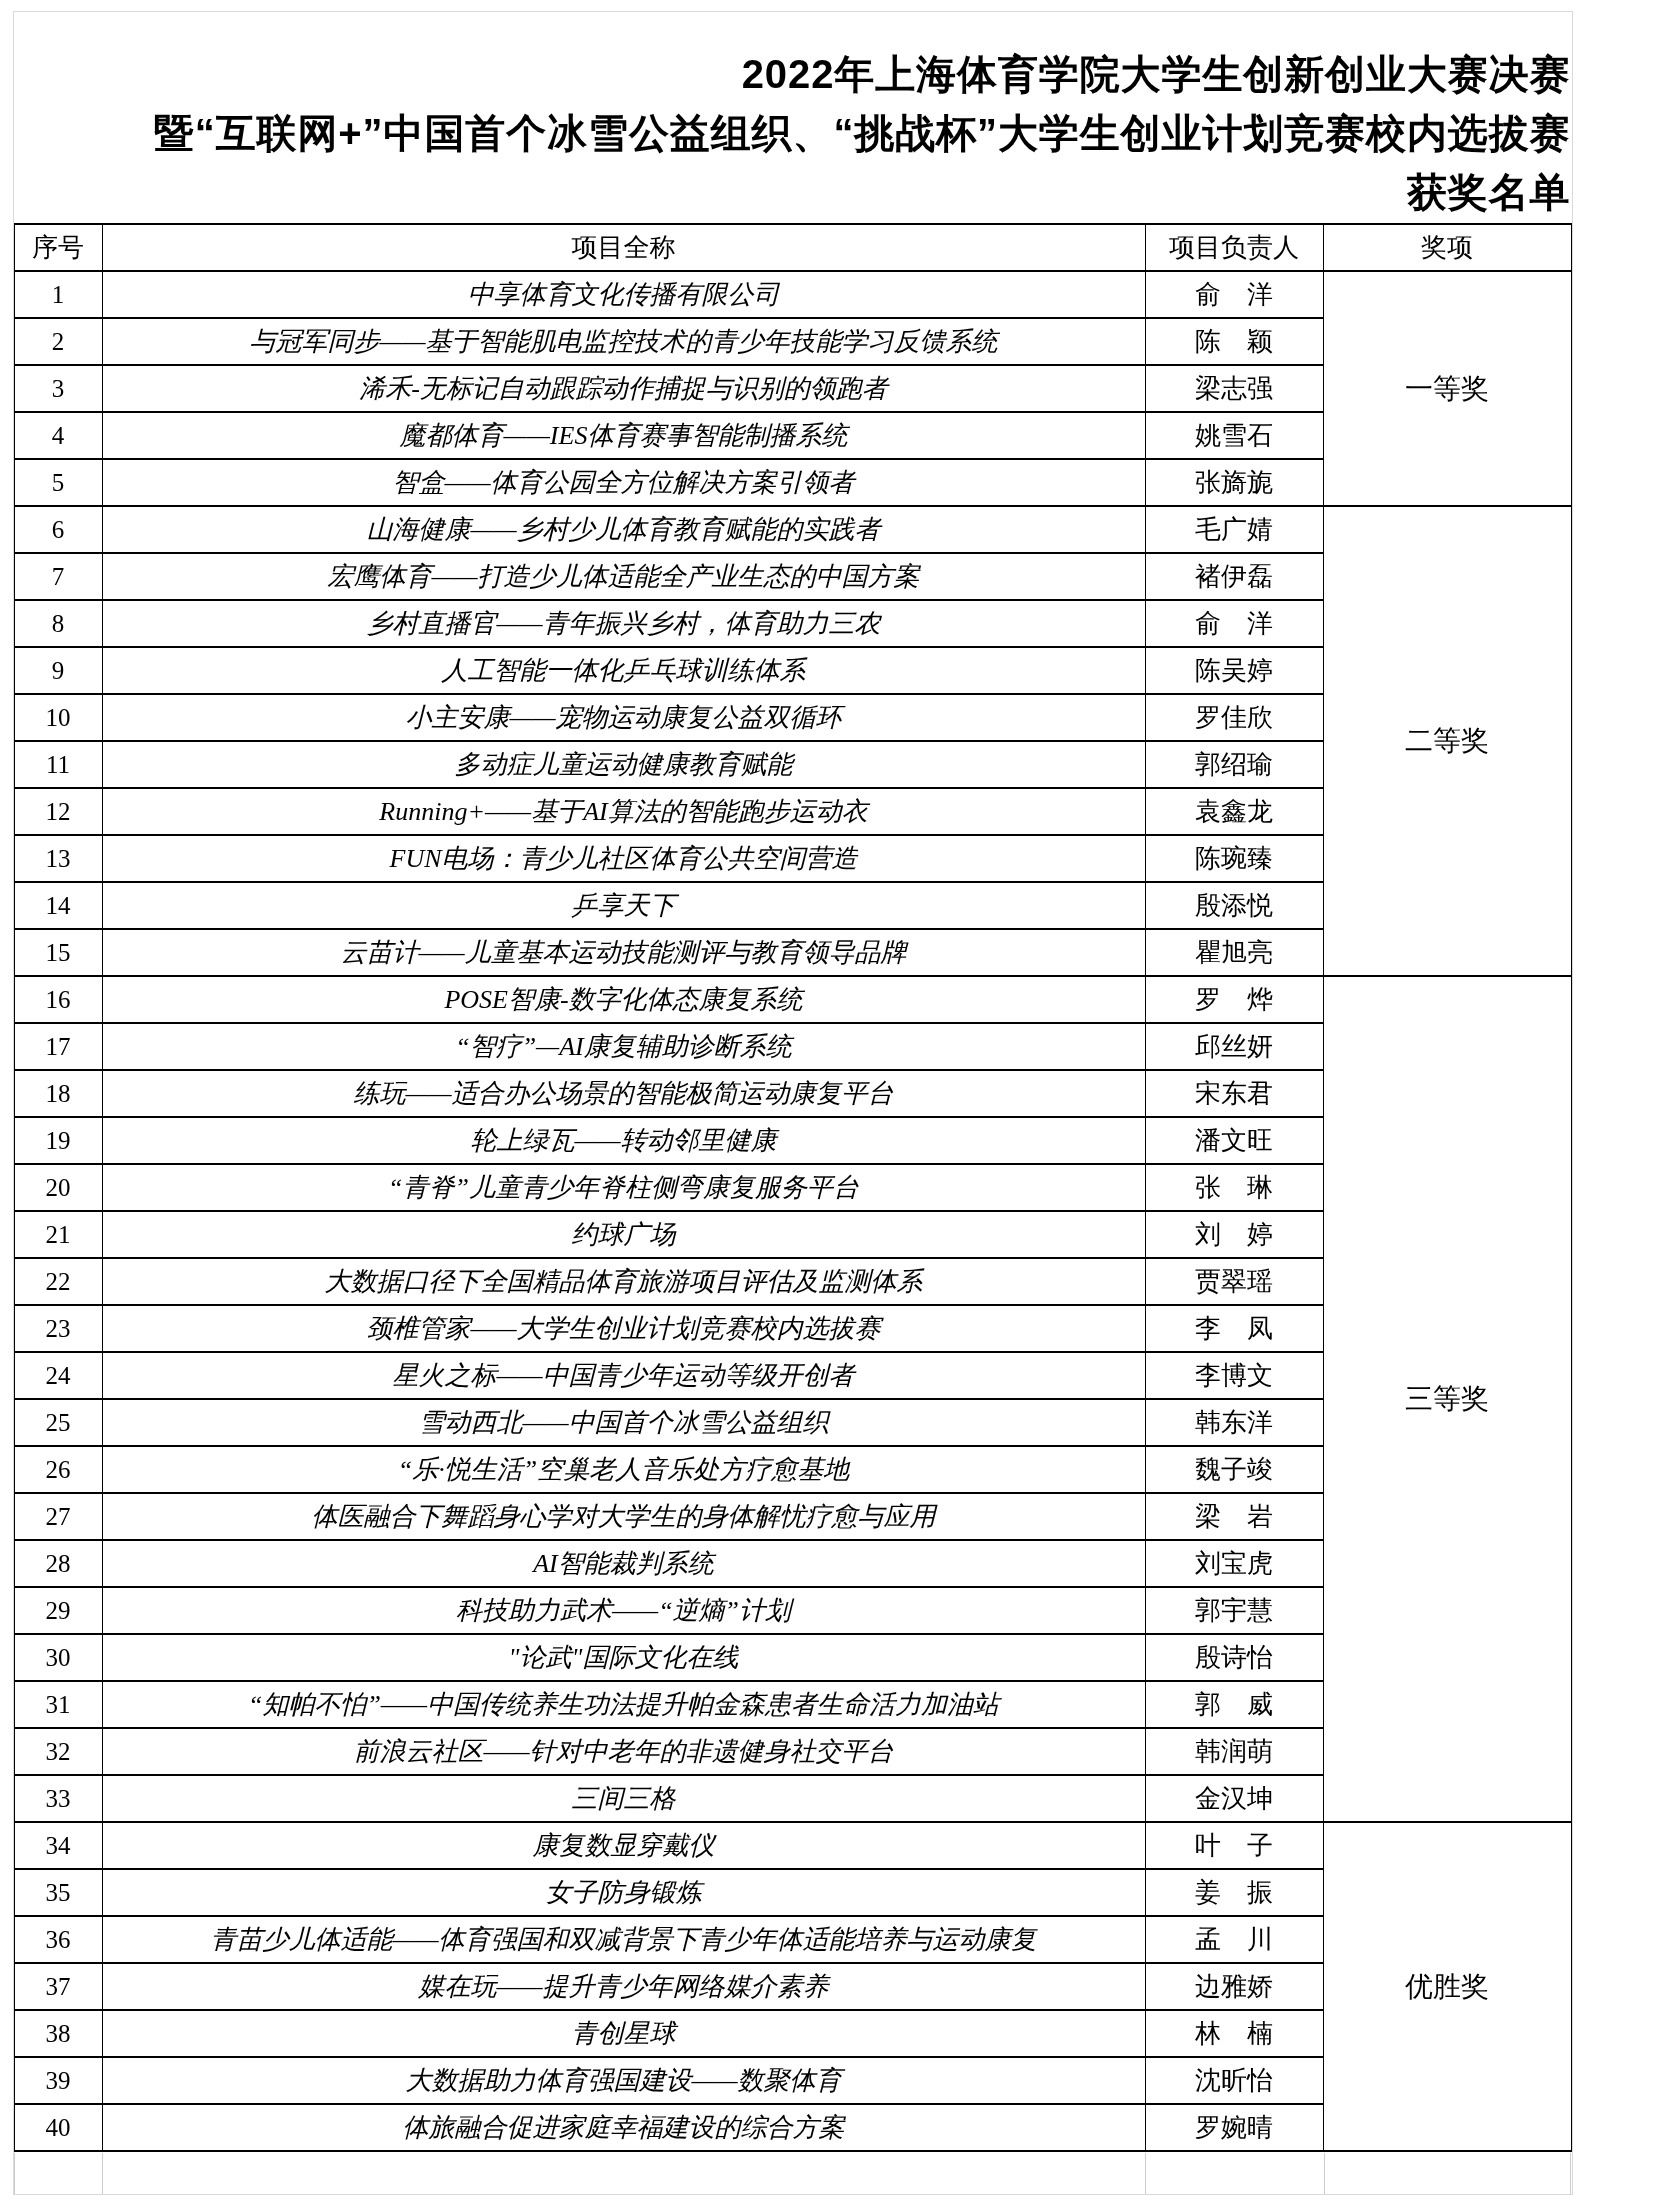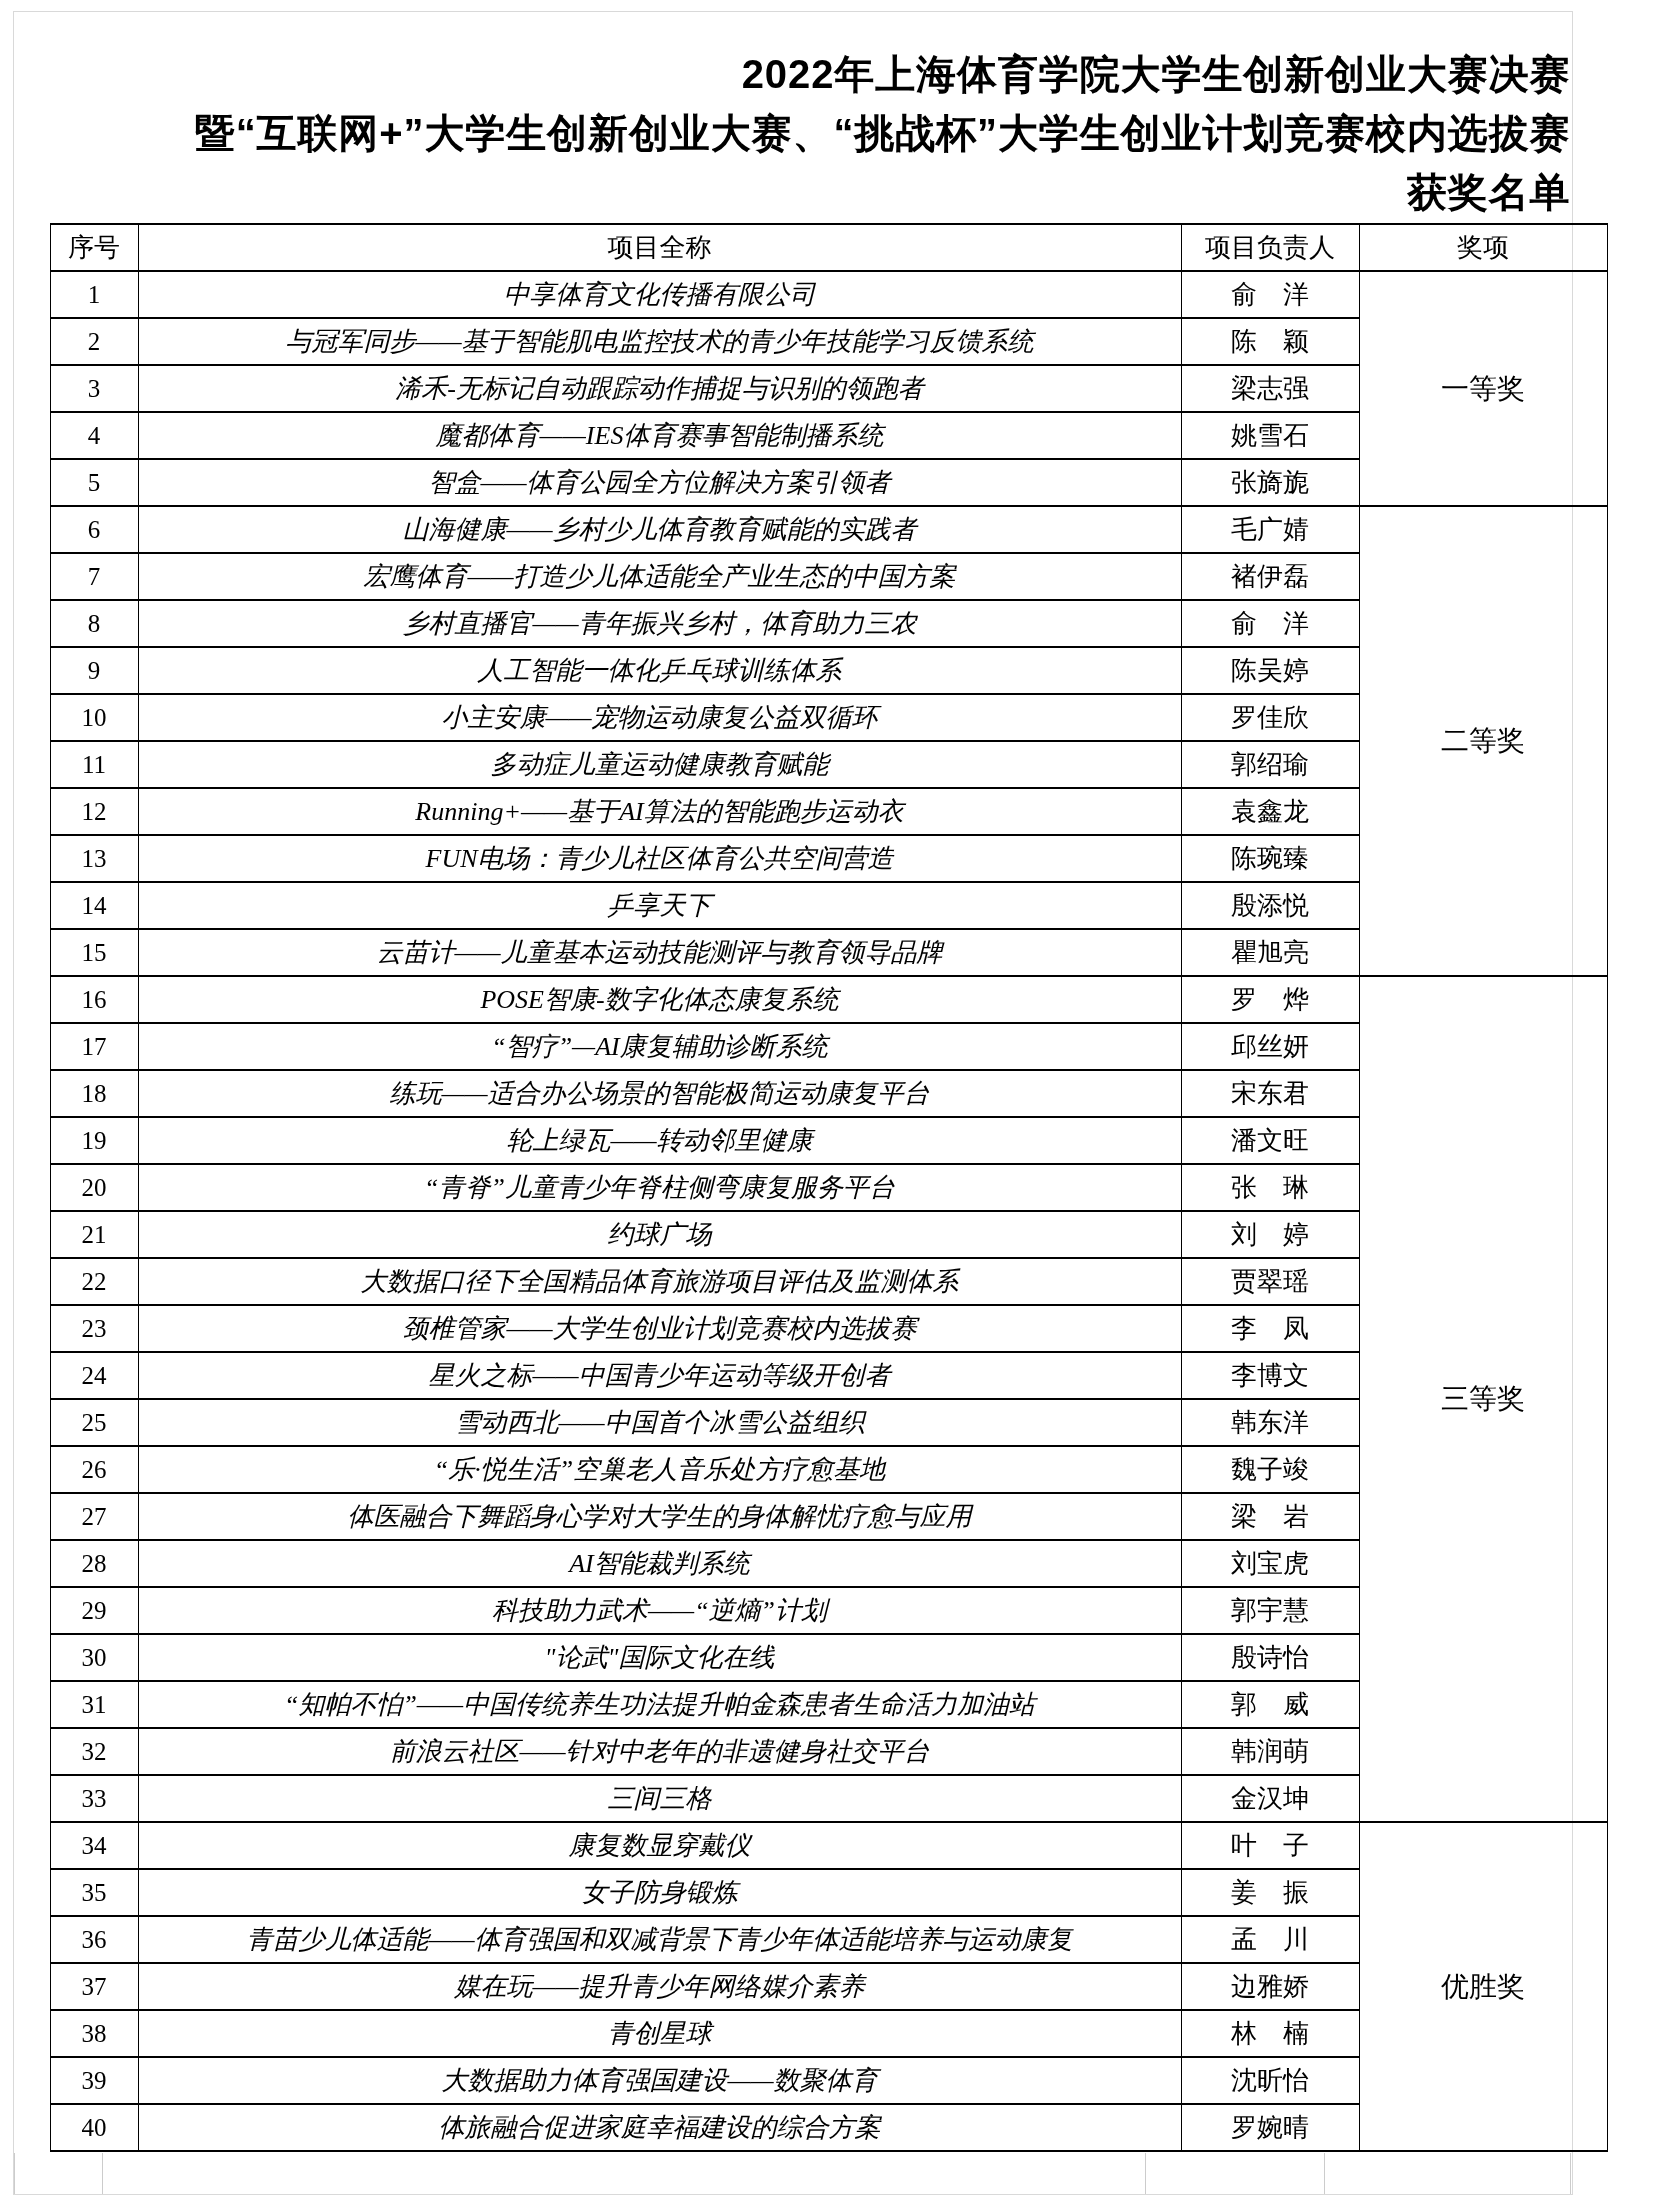--- a/index.html
+++ b/index.html
@@ -34,21 +34,20 @@
     letter-spacing:0.9px;
   }
   .title-line{height:59px;line-height:59px;white-space:nowrap;}
   
   table.awards{
     position:absolute;
     left:13.5px;top:223px;
     width:1557px;
     border-collapse:collapse;
     table-layout:fixed;
-    margin-left:36px;
   }
   table.awards th,
   table.awards td{
     border:solid #000;
     border-width:2.7px 1.8px;
     text-align:center;
     vertical-align:middle;
     padding:0 3.6px;
     box-sizing:border-box;
     overflow:hidden;
@@ -75,21 +74,21 @@
     background:#cccccc;
   }
 </style>
 </head>
 <body>
 
 <div class="page-frame"></div>
 
 <div class="title-block">
   <div class="title-line">2022年上海体育学院大学生创新创业大赛决赛</div>
-  <div class="title-line">暨“互联网+”大学生创新创业大赛、“挑战杯”大学生创业计划竞赛校内选拔赛</div>
+  <div class="title-line">暨“互联网+”中国首个冰雪公益组织、“挑战杯”大学生创业计划竞赛校内选拔赛</div>
   <div class="title-line">获奖名单</div>
 </div>
 
 <table class="awards">
   <colgroup>
     <col style="width:88px">
     <col style="width:1043px">
     <col style="width:178px">
     <col style="width:248px">
   </colgroup>

